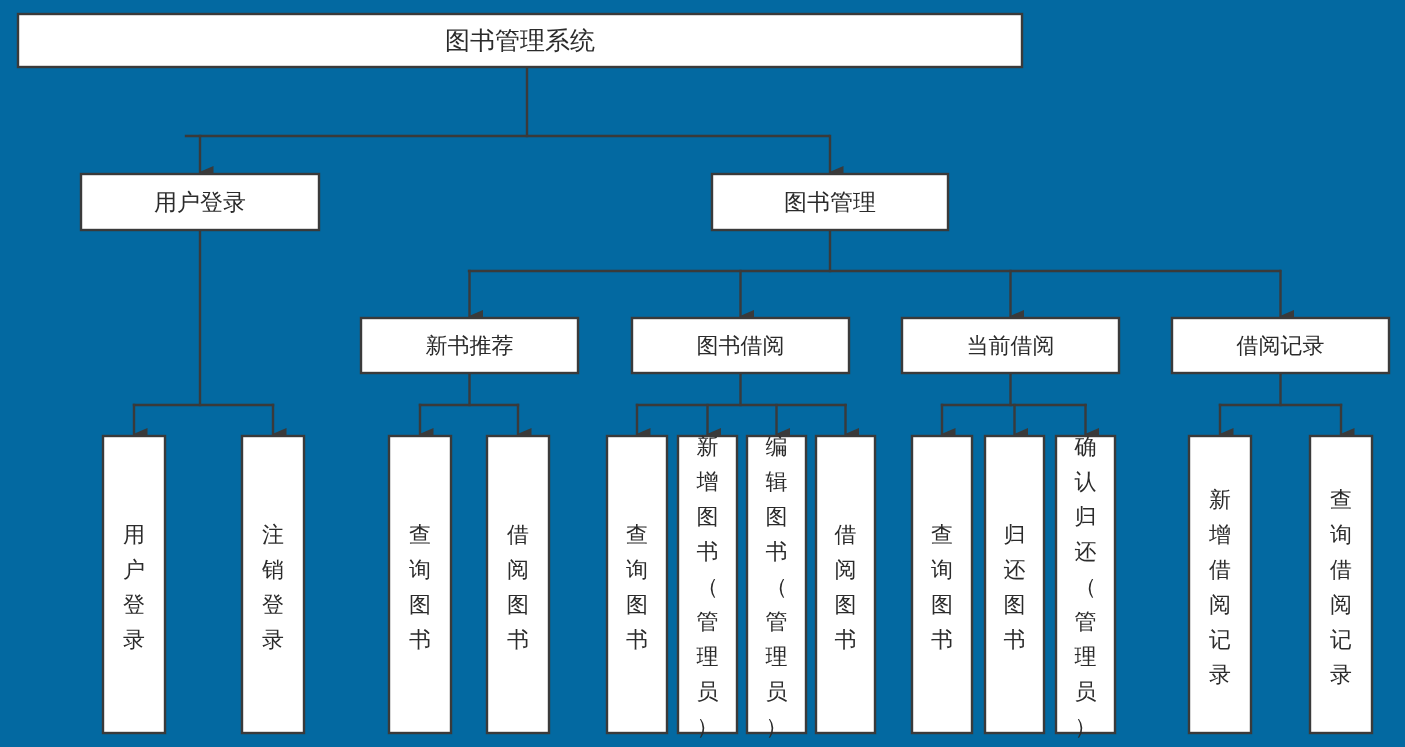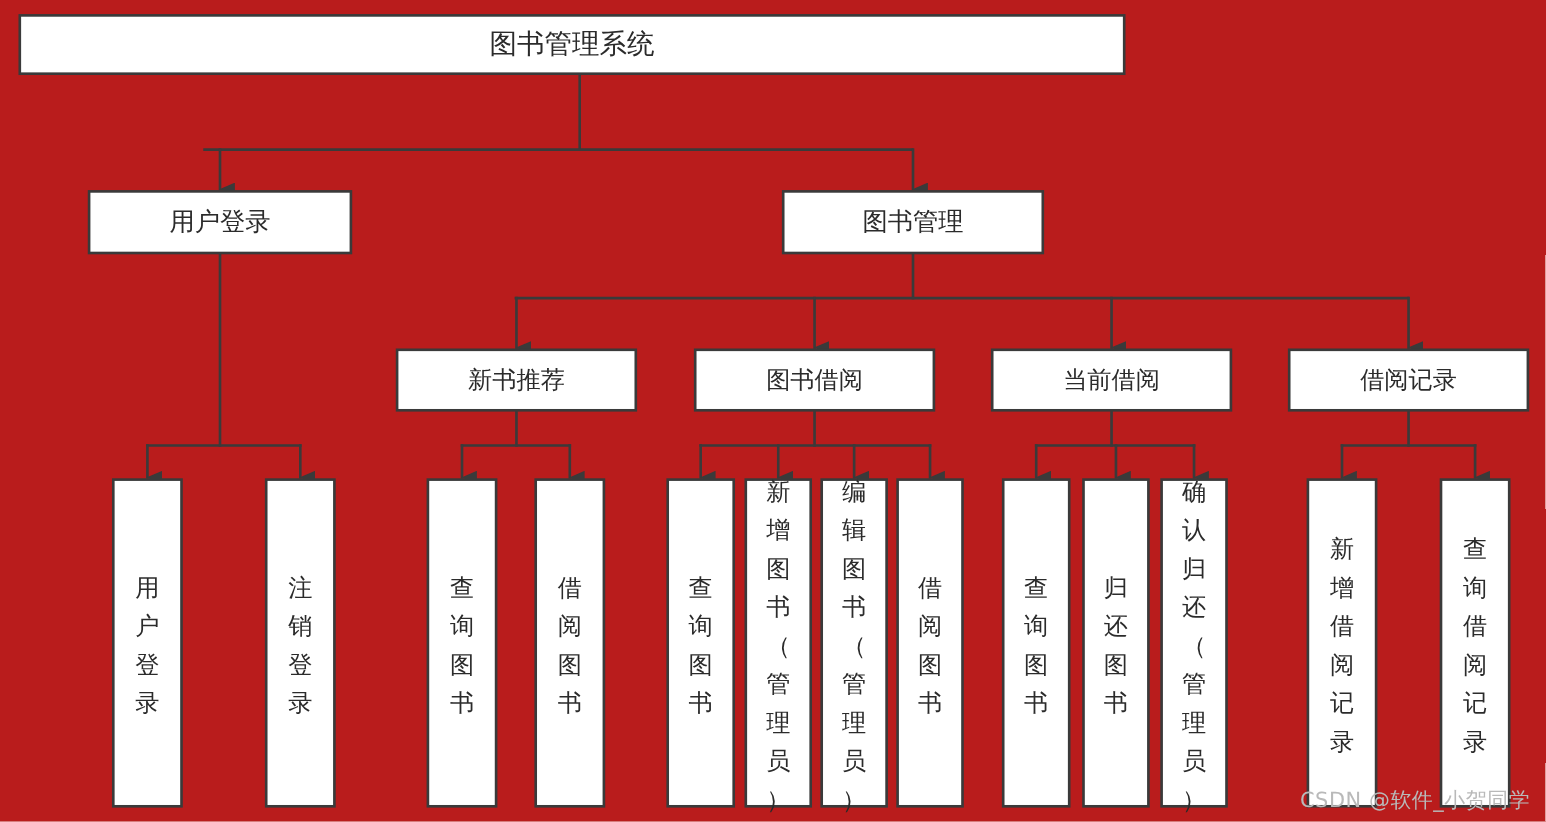--- a/index.html
+++ b/index.html
@@ -7,21 +7,21 @@
     padding: 0;
     background: #ffffff;
   }
   body {
     font-family: "DejaVu Sans", "Liberation Sans", sans-serif;
   }
   #stage {
     position: relative;
     width: 1405px;
     height: 747px;
-    background: #b91c1c;
+    background: #0369a1;
     overflow: hidden;
     text-align: center;
   }
   #diagram-svg {
     position: absolute;
     left: 0;
     top: 0;
     width: 1405px;
     height: 747px;
   }
@@ -190,14 +190,13 @@
           <rect x="1189" y="436" width="62" height="297" class="node-box"></rect>
           <text x="1220" y="506.8" class="vert-label"><tspan x="1220" dy="0">新</tspan><tspan x="1220" dy="35">增</tspan><tspan x="1220" dy="35">借</tspan><tspan x="1220" dy="35">阅</tspan><tspan x="1220" dy="35">记</tspan><tspan x="1220" dy="35">录</tspan></text>
         </g>
         <g>
           <rect x="1310" y="436" width="62" height="297" class="node-box"></rect>
           <text x="1341" y="506.8" class="vert-label"><tspan x="1341" dy="0">查</tspan><tspan x="1341" dy="35">询</tspan><tspan x="1341" dy="35">借</tspan><tspan x="1341" dy="35">阅</tspan><tspan x="1341" dy="35">记</tspan><tspan x="1341" dy="35">录</tspan></text>
         </g>
       </g>
   </svg>
 
-  <div class="watermark">CSDN @软件_小贺同学</div>
 </div>
 
 </body></html>

